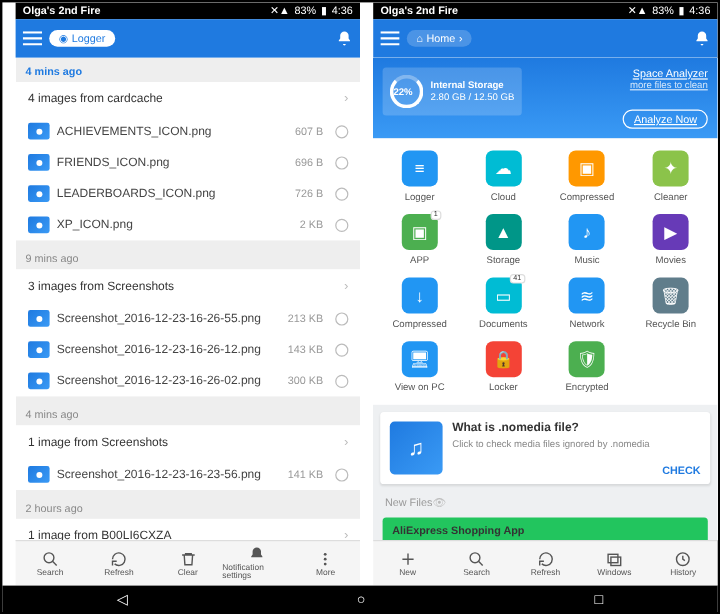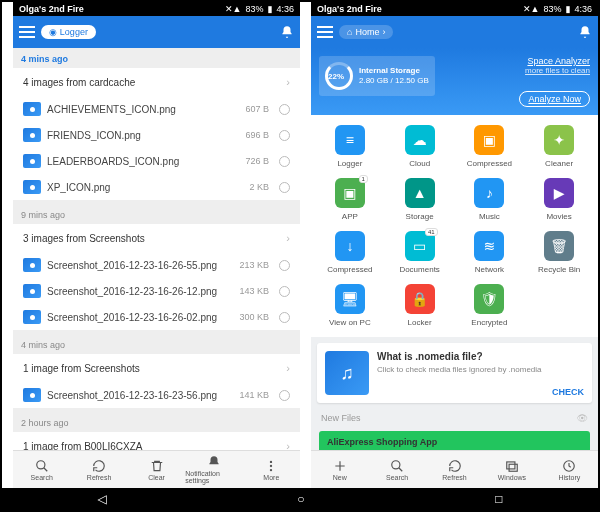--- a/index.html
+++ b/index.html
@@ -40,21 +40,21 @@
   .analyze-btn { border: 1px solid #fff; border-radius: 10px; padding: 2px 8px; font-size: 9px; }
   .grid { background: #fff; padding: 10px 6px; display: grid; grid-template-columns: repeat(4, 1fr); gap: 10px 4px; }
   .tile { display: flex; flex-direction: column; align-items: center; gap: 4px; font-size: 8px; color: #555; }
   .tile .ico { width: 30px; height: 30px; border-radius: 6px; display: flex; align-items: center; justify-content: center; color: #fff; font-size: 14px; position: relative; }
   .badge { position: absolute; top: -3px; right: -3px; background: #fff; color: #333; font-size: 6px; border-radius: 3px; padding: 0 2px; border: 1px solid #ddd; }
   .nomedia { margin: 6px; background: #fff; border-radius: 3px; display: flex; gap: 8px; padding: 8px; position: relative; box-shadow: 0 1px 2px rgba(0,0,0,0.1); }
   .nomedia-img { width: 44px; height: 44px; background: linear-gradient(135deg,#1f7ae0,#3a9af5); border-radius: 4px; display:flex;align-items:center;justify-content:center;color:#fff;font-size:18px; }
   .nomedia-txt h4 { font-size: 10px; font-weight: bold; color: #333; margin-bottom: 3px; }
   .nomedia-txt p { font-size: 8px; color: #888; }
   .check-link { position: absolute; bottom: 6px; right: 8px; color: #1f7ae0; font-size: 9px; font-weight: bold; }
-  .newfiles-label { font-size: 9px; color: #999; padding: 4px 10px; display:flex; justify-content:space-between; align-items:center;}
+  .newfiles-label { font-size: 9px; color: #999; padding: 4px 10px; display:flex; align-items:center;}
   .newcard { margin: 4px 8px 0; background: #22c55e; border-radius: 3px; padding: 6px 8px; }
   .newcard h5 { font-size: 9px; color: #333; margin-bottom: 4px; }
   .ad { height: 18px; background: linear-gradient(90deg,#e0286a,#f06,#f8a); border-radius: 2px; position: relative; display:flex;align-items:center;padding-left:6px;color:#fff;font-size:7px;font-weight:bold; }
   .adtag { position: absolute; right: 2px; top: 2px; background: rgba(0,0,0,0.5); color: #fff; font-size: 6px; padding: 0 2px; border-radius: 1px; }
   .navbar { background: #000; height: 22px; display: flex; align-items: center; justify-content: space-around; color: #fff; }
   .navbar span { font-size: 12px; }
   svg { display: block; }
   .c-blue{background:#2196f3}.c-cyan{background:#00bcd4}.c-dclean{background:#8bc34a}.c-green{background:#4caf50}.c-teal{background:#009688}.c-purple{background:#673ab7}.c-amber{background:#ff9800}.c-grey{background:#607d8b}.c-red{background:#f44336}
 </style>
 </head>

